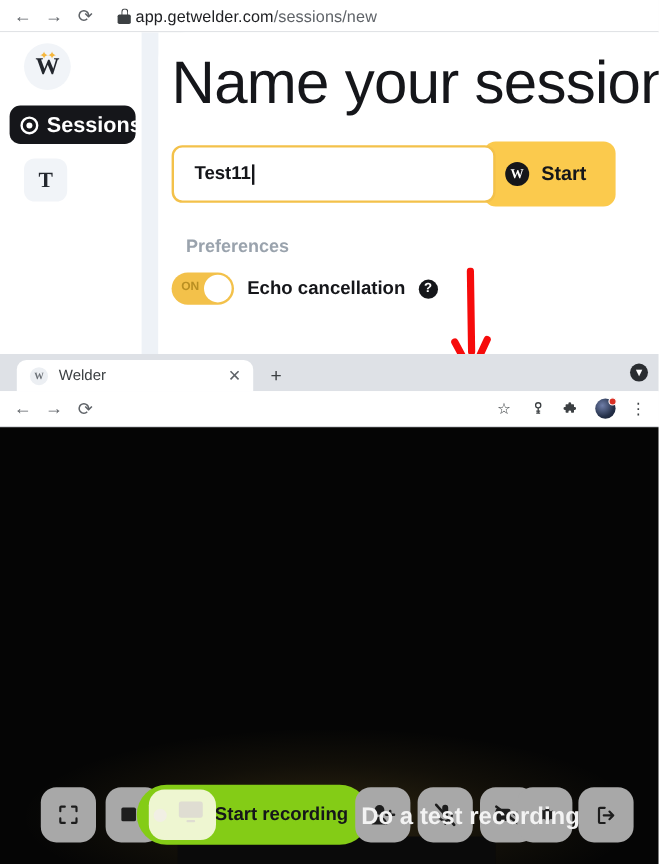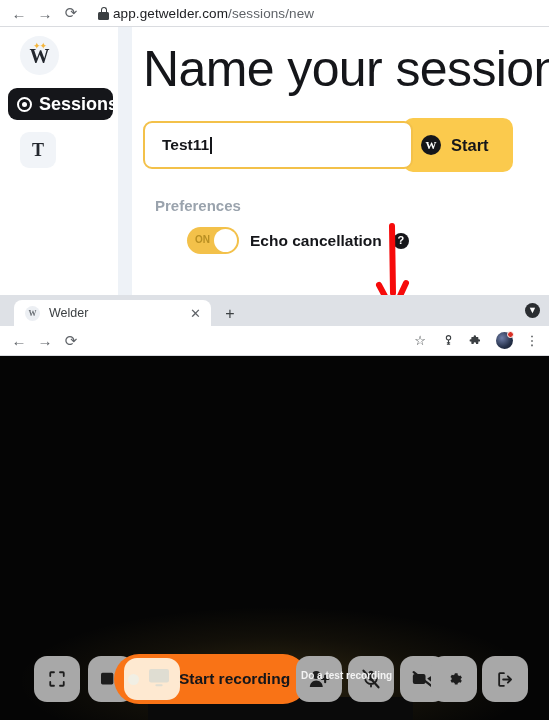--- a/index.html
+++ b/index.html
@@ -67,21 +67,21 @@
   .create-btn { margin-left:-10px; height:54px; padding:0 24px 0 18px; border-radius:10px;
                 background:#fbca4d; display:flex; align-items:center; gap:10px;
                 position:relative; z-index:1; }
   .wcircle { width:20px; height:20px; border-radius:50%; background:#15161a;
              display:flex; align-items:center; justify-content:center; flex:none; }
   .wcircle span { color:#fff; font-size:11px; font-weight:700; font-family:"Liberation Serif", serif; line-height:1; }
   .create-btn .lbl { font-size:16.5px; font-weight:700; color:#15161a; }
 
   .prefs-title { position:absolute; left:11px; top:170px; font-size:15px; font-weight:700; color:#9aa3ad;margin-left:12px; }
 
-  .pref-row { position:absolute; left:11px; top:200px; display:flex; align-items:center; gap:11px;margin-left:44px; }
+  .pref-row { position:absolute; left:11px; top:200px; display:flex; align-items:center; gap:11px; }
   .toggle { width:52px; height:27px; border-radius:14px; background:#f3c14a; position:relative; flex:none; }
   .toggle .on { position:absolute; left:8px; top:7px; font-size:10px; font-weight:700; color:#b98f22; }
   .toggle .knob { position:absolute; right:2px; top:2px; width:23px; height:23px;
                   border-radius:50%; background:#fff; }
   .pref-row .lbl { font-size:15.5px; font-weight:700; color:#15161a; }
   .help-ico { width:16px; height:16px; border-radius:50%; background:#15161a;
               display:flex; align-items:center; justify-content:center; flex:none; }
   .help-ico span { color:#fff; font-size:11px; font-weight:700; line-height:1; }
 
   
@@ -126,27 +126,27 @@
 
   .video-tile { position:absolute; left:148px; top:402px; width:265px; height:166px;
                 background:#0a0a0a; border-radius:4px;
                 display:flex; align-items:center; justify-content:center; }
 
   .toolbar { position:absolute; left:0; bottom:8px; width:549px; height:56px; }
   .cbtn { position:absolute; top:0; width:46px; height:46px; border-radius:13px;
           background:#a8a8a8; display:flex; align-items:center; justify-content:center; }
   .cbtn svg { display:block; }
   .rec-pill { position:absolute; left:114px; top:-2px; height:50px; padding:0 18px 0 14px;
-              border-radius:25px; background:#f97316; display:flex; align-items:center; gap:9px; }
+              border-radius:25px; background:#84cc16; display:flex; align-items:center; gap:9px; }
   .rec-pill .lbl { font-size:15.5px; font-weight:700; color:#15161a; white-space:nowrap; }
   .rec-ghost { position:absolute; left:124px; top:2px; width:56px; height:42px;
                border-radius:13px; background:rgba(255,253,240,.86); }
   .rec-dot { width:11px; height:11px; border-radius:50%; background:#9b9b9b; flex:none; }
 
-  .overlay-text { position:absolute; top:14px; font-size:10px; font-weight:700;
+  .overlay-text { position:absolute; top:14px; font-size:20px; font-weight:700;
                   color:#f3f3f3; white-space:nowrap;text-align:center; }
 </style>
 </head>
 <body>
 
 <div id="root">
 
   <div id="win1">
 
     <div class="omnibar1">

